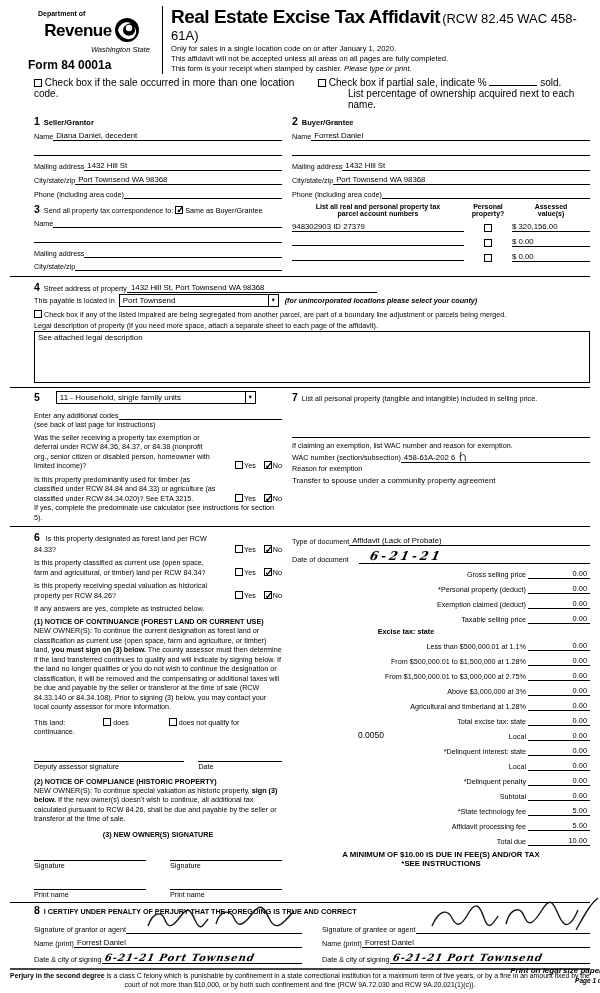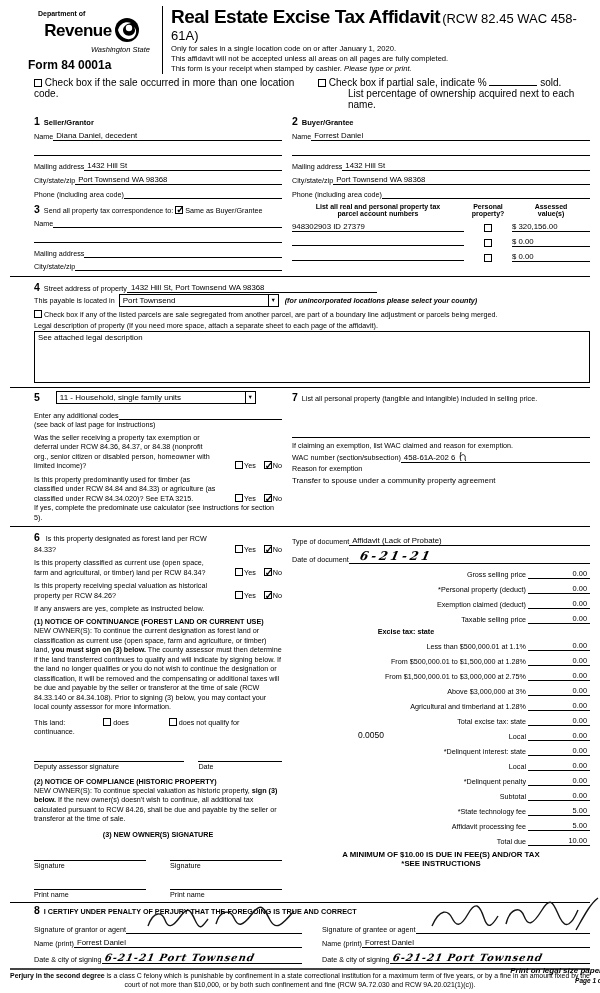--- a/index.html
+++ b/index.html
@@ -224,21 +224,21 @@
     <div class="row" style="height:15px; align-items:center;">
       <span>This payable is located in</span>
       <span class="dd" style="width:160px; margin-left:4px;">
         <span class="dd-text">Port Townsend</span>
         <span class="dd-btn">▼</span>
       </span>
       <span class="b i" style="margin-left:6px;font-style:italic;">(for unincorporated locations please select your county)</span>
     </div>
     <div style="margin-top:2px;">
       <span class="cb"></span>
-      <span>Check box if any of the listed parcels are sale segregated from another parcel, are part of a boundary line adjustment or parcels being merged.</span>
+      <span>Check box if any of the listed impaired are being segregated from another parcel, are part of a boundary line adjustment or parcels being merged.</span>
     </div>
     <div style="margin-top:2px;">Legal description of property (If you need more space, attach a separate sheet to each page of the affidavit).</div>
     <div style="border:1px solid #000; height:52px; padding:1px 3px; margin-top:1px;">
       <span class="typed">See attached legal description</span>
     </div>
   </div>
 
   <hr class="full" style="margin-top:4px;">
 
   <div class="cols">
@@ -269,21 +269,21 @@
           <span class="cb ck"></span><span>No</span>
         </span>
       </div>
       <div class="para">If yes, complete the predominate use calculator (see instructions for section 5).</div>
     </div>
 
     <div class="col-r">
       <div class="para"><span class="secnum">7</span><span>List all personal property (tangible and intangible) included in selling price.</span></div>
       <div style="height:30px;"></div>
       <hr class="full">
-      <div>If claiming an exemption, list WAC claimed and reason for exemption.</div>
+      <div>If claiming an exemption, list WAC number and reason for exemption.</div>
       <div class="row" style="height:14px;align-items:center;">
         <span>WAC number (section/subsection)</span>
         <span class="fill typed"><span>458-61A-202 6</span>
           <svg width="10" height="11" viewBox="0 0 10 11" style="vertical-align:-2px;">
               <path d="M3 1 C2 4,2 8,3 10 M2 6 C4 3,6 3,7 5 C8 7,6 9,8 10" fill="none" stroke="#222" stroke-width="1"></path>
             </svg>
         </span>
       </div>
       <div>Reason for exemption</div>
       <div class="typed" style="margin-top:3px;">Transfer to spouse under a community property agreement</div>
@@ -356,21 +356,21 @@
           <div>Print name</div>
         </div>
       </div>
     </div>
 
     <div class="col-r">
       <div class="row" style="height:16px;">
         <span>Type of document</span>
         <span class="fill typed">Affidavit (Lack of Probate)</span>
       </div>
-      <div class="row" style="height:18px;">
+      <div class="row" style="height:18px;gap:10px;">
         <span>Date of document</span>
         <span class="fill"><span class="hand" style="font-size:12px; letter-spacing:3px; margin-left:8px;">6-21-21</span></span>
       </div>
 
       <div class="trow">
           <span class="tlbl">Gross selling price</span>
           <span class="tline">0.00</span>
         </div>
       <div class="trow">
           <span class="tlbl">*Personal property (deduct)</span>

